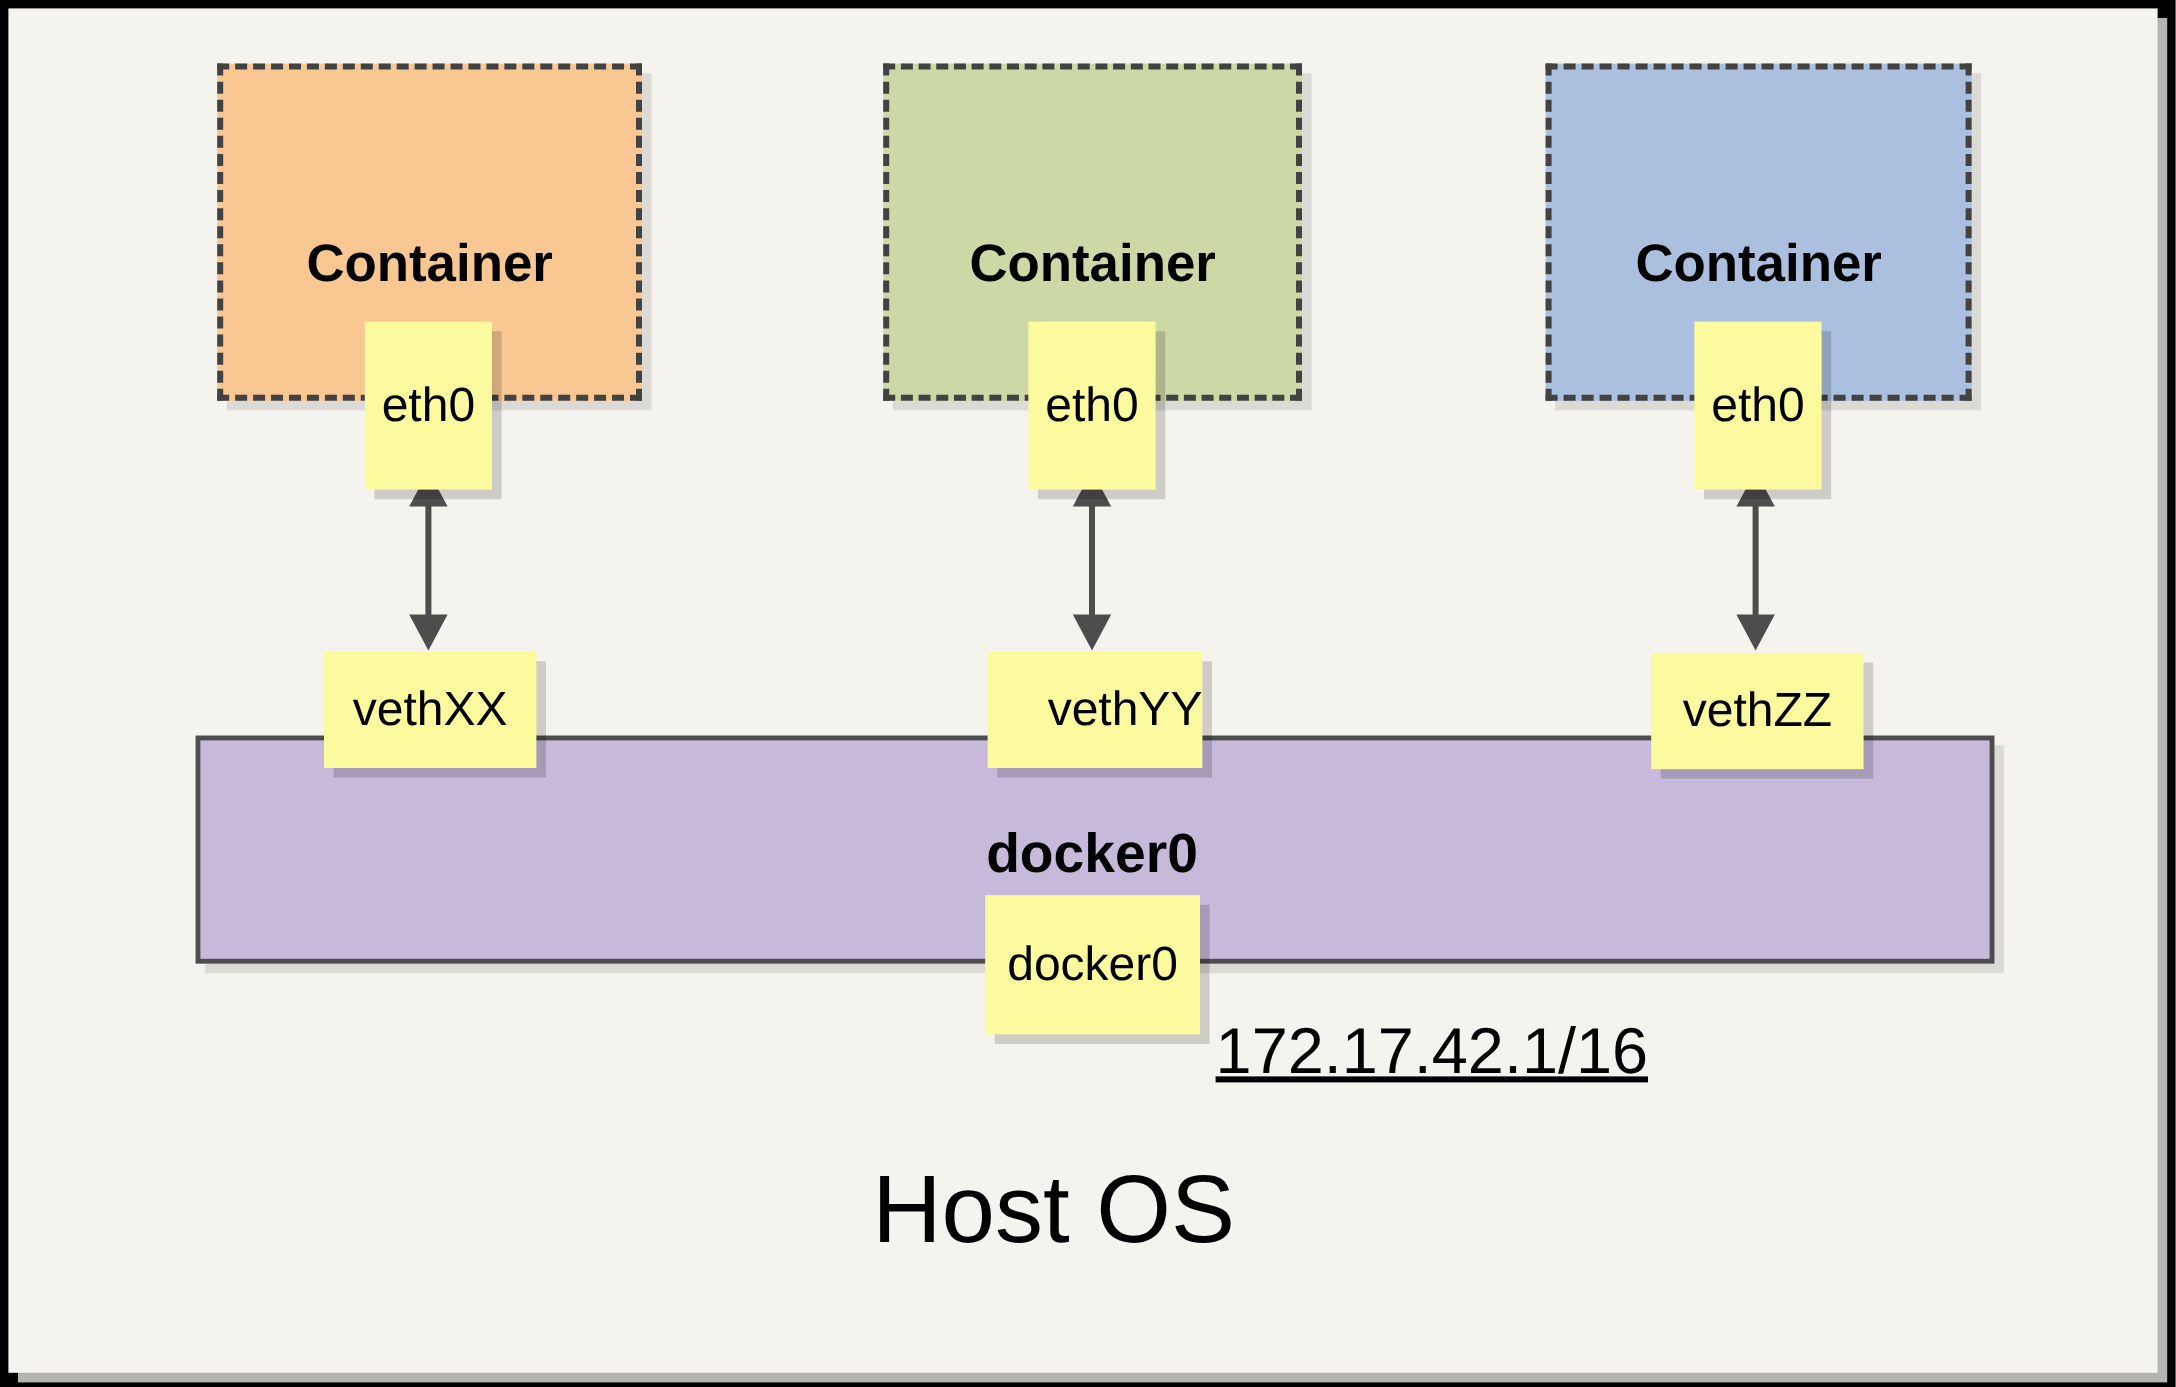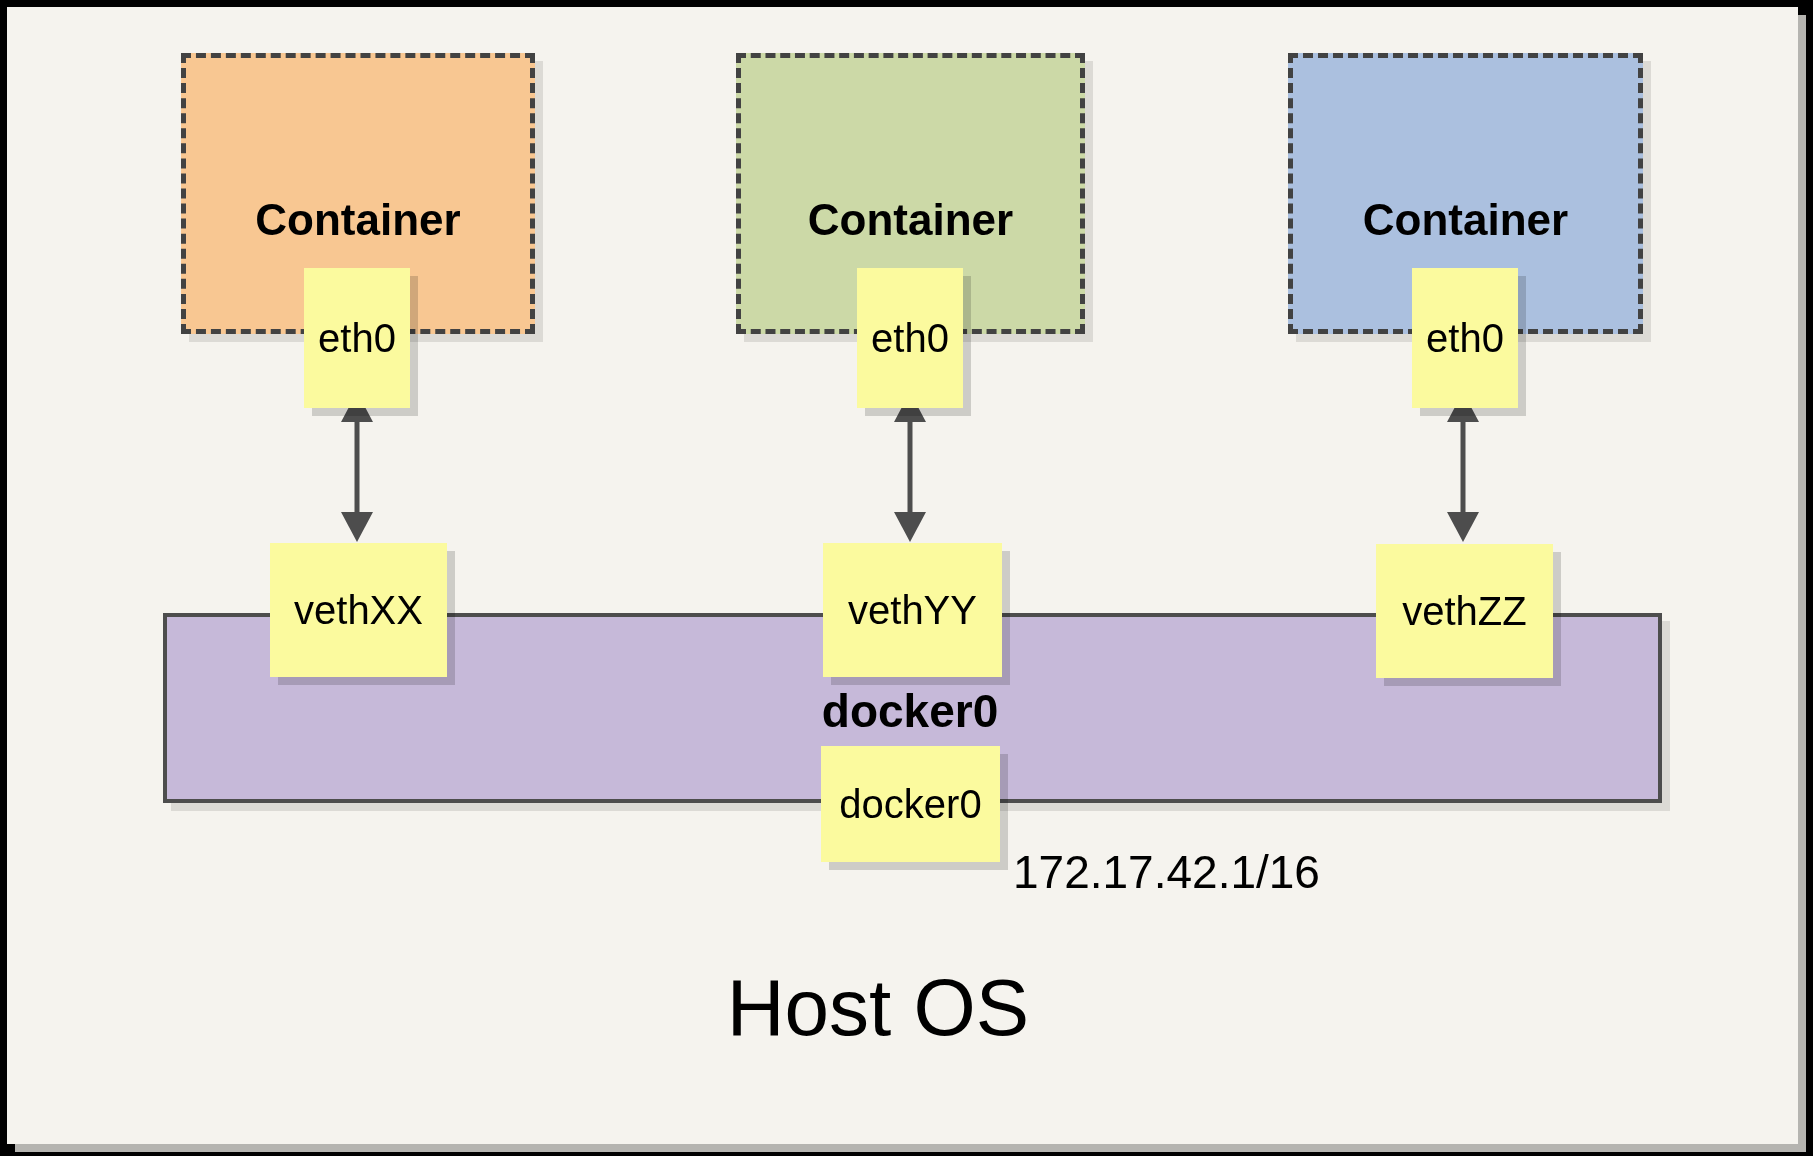--- a/index.html
+++ b/index.html
@@ -27,36 +27,36 @@
     font-size:44px;font-weight:bold;line-height:1.1;
   }
   .note{
     position:absolute;box-sizing:border-box;
     display:flex;align-items:center;justify-content:center;
     box-shadow:8px 8px 0 rgba(0,0,0,0.16);
     font-size:40px;z-index:3;
   }
   .eth{width:106px;height:140px;top:268px;}
   .e1{left:304px;} .e2{left:857px;} .e3{left:1412px;}
-  .veth{top:543px;height:134px;}
+  .veth{top:543px;height:97px;}
   .v1{left:270px;width:177px;}
-  .v2{left:823px;width:179px;}
+  .v2{left:823px;width:179px;justify-content:flex-end;}
   .v3{left:1376px;width:177px;top:544px;}
   .bridge-bar{
     position:absolute;left:163px;top:613px;width:1499px;height:190px;
     box-sizing:border-box;border:4px solid #4d4d4d;
     box-shadow:8px 8px 0 rgba(0,0,0,0.10);z-index:1;
   }
   .bridge-label{
     position:absolute;left:710px;top:684px;width:400px;text-align:center;
     font-size:46px;font-weight:bold;z-index:2;
   }
   .docker-if{left:821px;top:746px;width:179px;height:116px;}
   .ip-label{
-    position:absolute;left:1013px;top:845px;font-size:46px;z-index:2;
+    position:absolute;left:1013px;top:845px;font-size:54px;z-index:2;text-decoration:underline;
   }
   .host-label{
     position:absolute;left:578px;top:962px;width:600px;text-align:center;
     font-size:80px;z-index:2;
   }
   .arrow{position:absolute;top:391px;width:50px;height:152px;z-index:2;}
   .a1{left:332px;} .a2{left:885px;} .a3{left:1438px;}
   .arrow line{stroke:#4d4d4d;stroke-width:5px;}
   .arrow polygon{fill:#4d4d4d;}
 </style>

